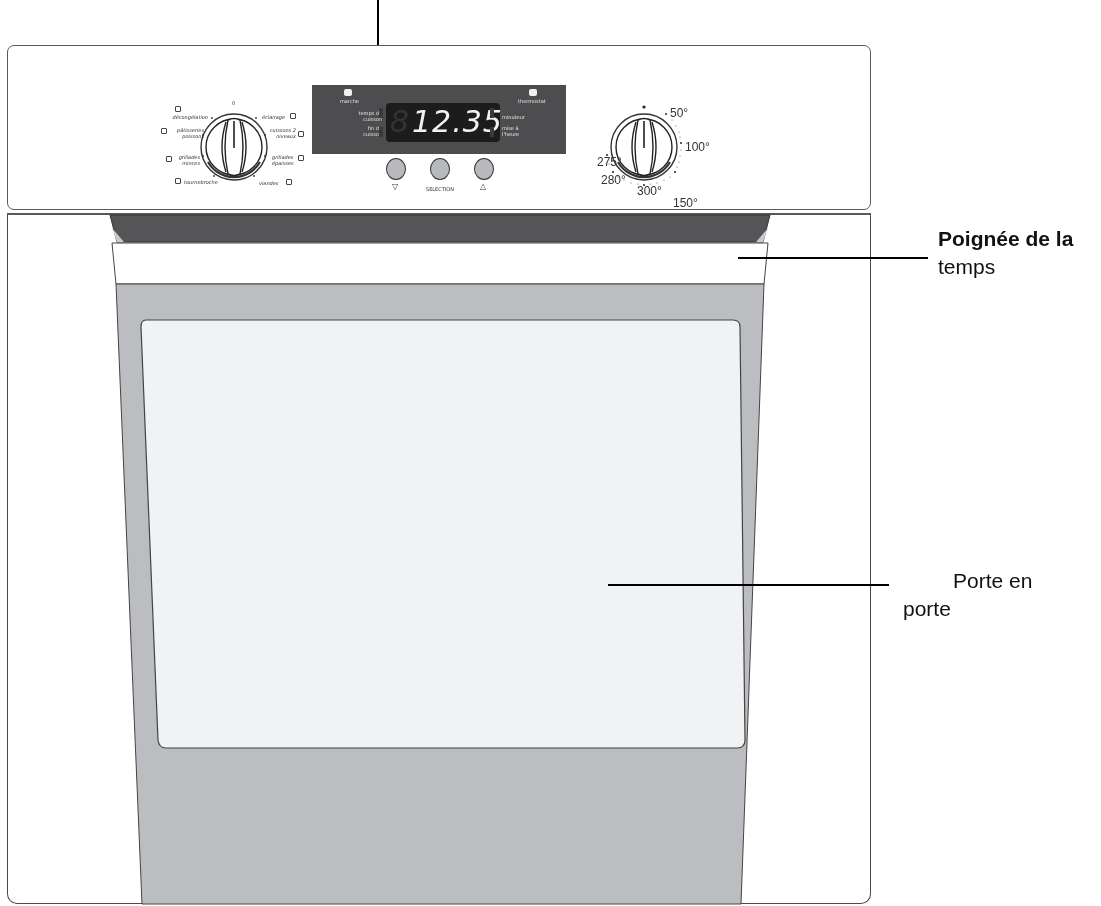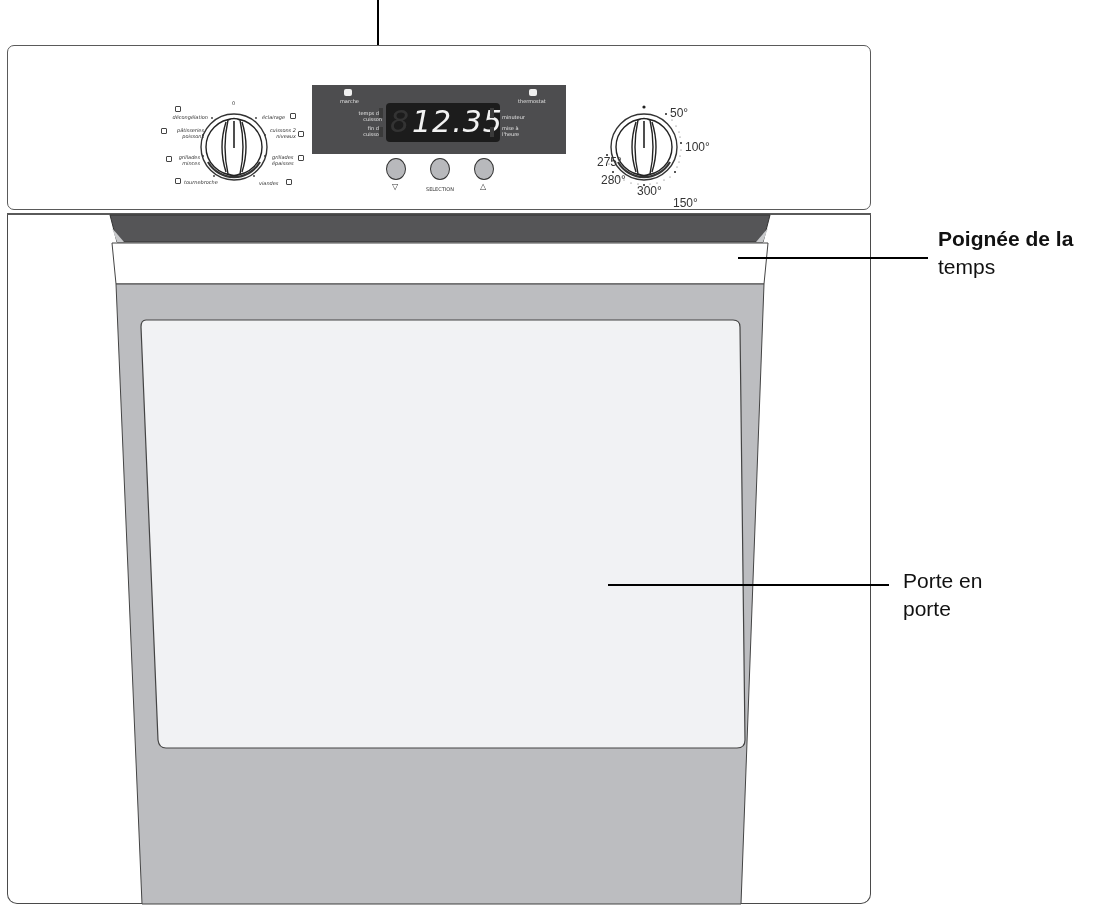--- a/index.html
+++ b/index.html
@@ -154,14 +154,14 @@
   <path d="M116 284 L764 284 L741 904 L142 904 Z" fill="#bcbdc0" stroke="#444" stroke-width="1"></path>
 
   <path d="M146 320 L733 320 Q740 320 740 327 L745 740 Q745 748 737 748 L166 748 Q159 748 158 740 L141 327 Q141 320 146 320 Z" fill="#f1f2f4" stroke="#444" stroke-width="1.2"></path>
 </svg>
 
 <div class="callout-line" style="left:738px; top:257px; width:190px; height:2px;"></div>
 <span class="callout-text" style="left:938px; top:226px;font-weight:bold;">Poignée de la</span>
 <span class="callout-text" style="left:938px; top:254px;">temps</span>
 
 <div class="callout-line" style="left:608px; top:584px; width:281px; height:2px;"></div>
-<span class="callout-text" style="left:903px; top:568px;">Porte en</span>
+<span class="callout-text" style="left:953px; top:568px;">Porte en</span>
 <span class="callout-text" style="left:903px; top:596px;">porte</span>
 
 </body></html>

